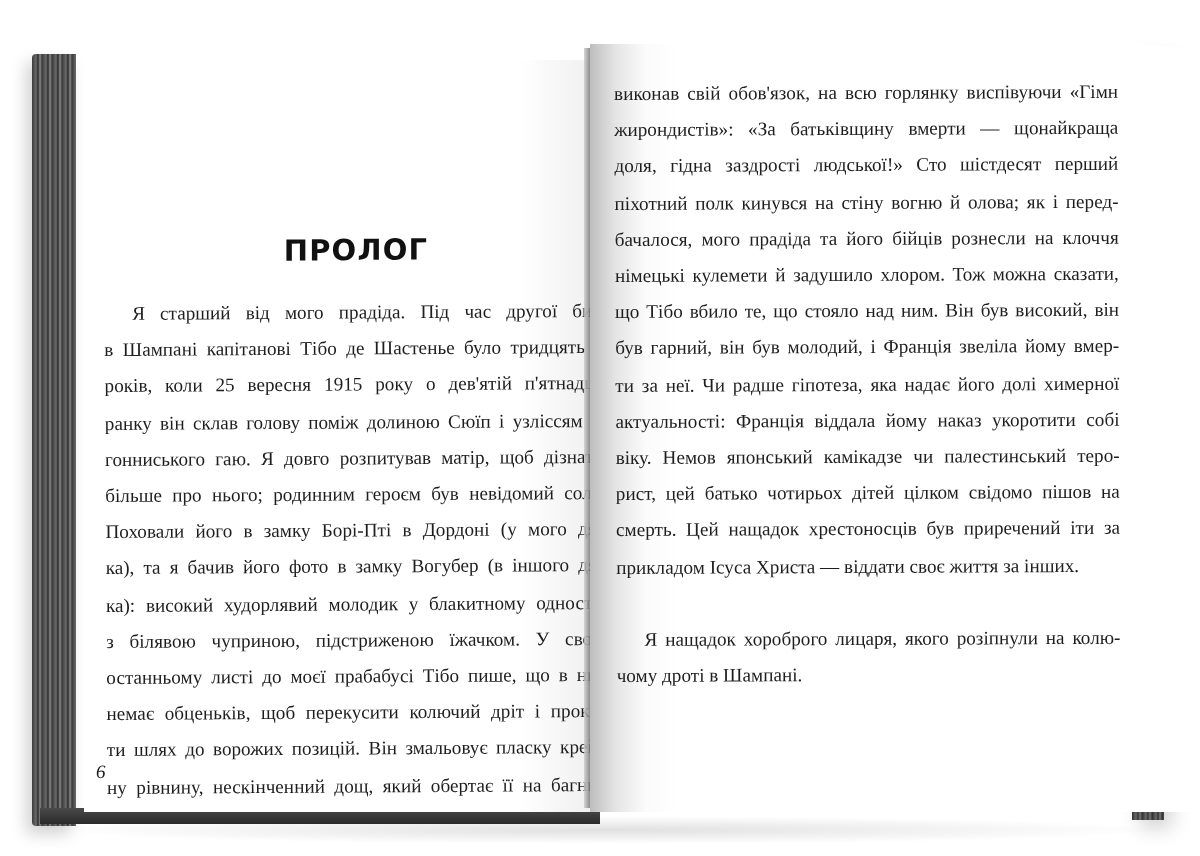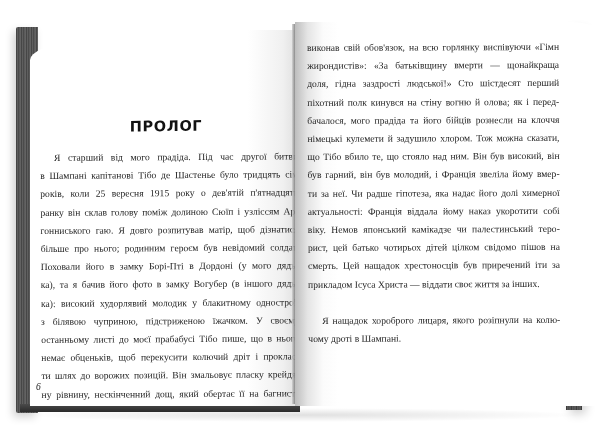--- a/index.html
+++ b/index.html
@@ -26,21 +26,21 @@
       position: absolute; left: 566px; top: 25px; width: 16px; height: 385px;
       background: repeating-linear-gradient(90deg, #2f2f2f 0px, #6a6a6a 2px, #333 3px, #7a7a7a 4px, #383838 5px);
       box-shadow: 4px 4px 10px rgba(0,0,0,0.18);
     }
 
     
     .page {
       position: absolute; background: #ffffff; overflow: hidden;
     }
     .page-left {
-      left: 30px; top: 30px; width: 272px; height: 376px;
+      left: 42px; top: 30px; width: 272px; height: 376px;
       border-radius: 60% 0 0 0 / 8% 0 0 0;
       background: linear-gradient(90deg, #ffffff 0%, #ffffff 80%, #f0f0f0 93%, #d9d9d9 100%);
     }
     .page-right {
       left: 295px; top: 22px; width: 312px; height: 384px;
       background: linear-gradient(90deg, #bdbdbd 0%, #e4e4e4 4%, #fbfbfb 9%, #ffffff 14%, #ffffff 100%);
       border-radius: 0 12% 0 0 / 0 4% 0 0;
     }
     .gutter {
       position: absolute; left: 292px; top: 24px; width: 8px; height: 380px;

